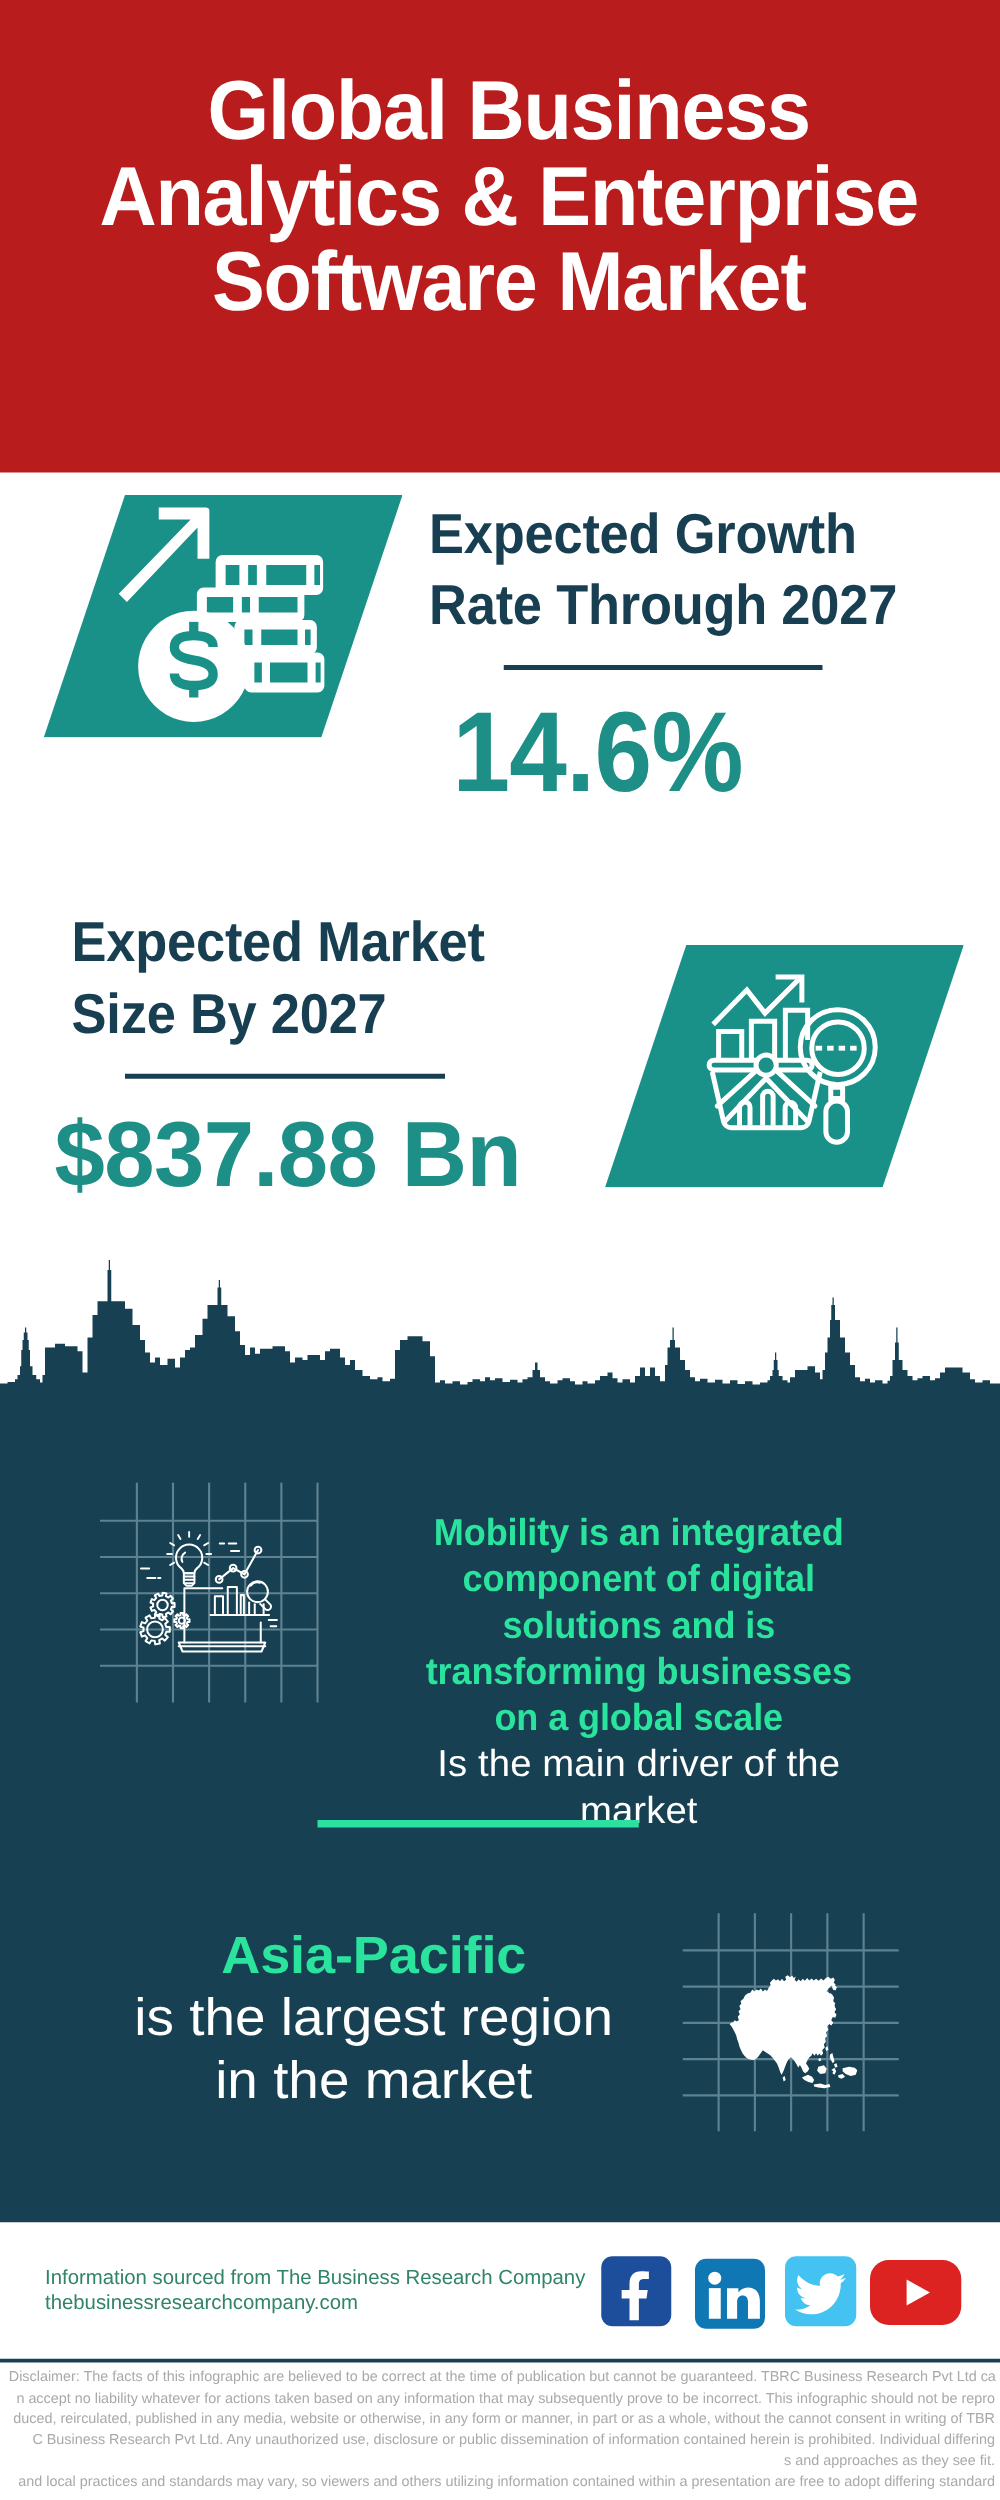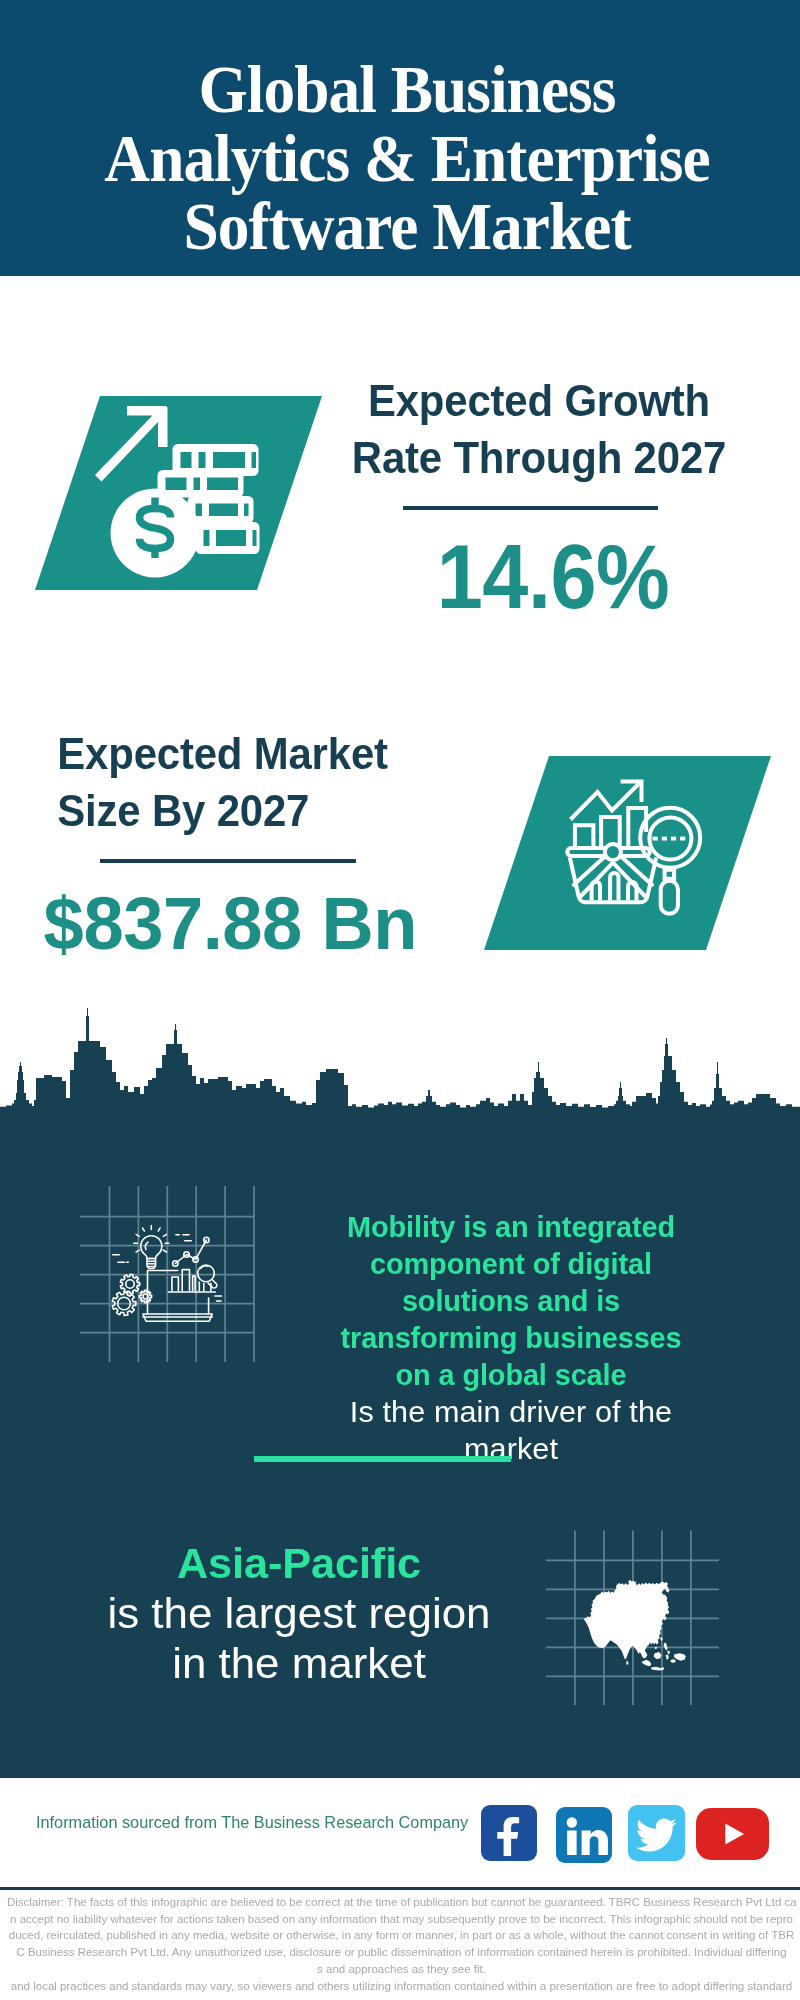--- a/index.html
+++ b/index.html
@@ -2,33 +2,33 @@
 <html><head>
 <meta charset="utf-8">
 <style>
   html,body{margin:0;padding:0;}
   body{width:800px;height:2000px;background:#ffffff;
        font-family:"Liberation Sans",sans-serif;overflow:hidden;
        -webkit-font-smoothing:antialiased;}
   .page{position:relative;width:800px;height:2000px;overflow:hidden;}
 
   
-  .hdr{position:absolute;left:0;top:0;width:800px;height:276px;background:#0c4a6e;font-family:Liberation Serif, serif;}
+  .hdr{position:absolute;left:0;top:0;width:800px;height:378px;background:#b91c1c;}
   .hdr-title{position:absolute;left:27px;top:55px;width:760px;
              color:#ffffff;font-size:67px;line-height:68.5px;font-weight:bold;
              text-align:center;letter-spacing:-1.0px;
              transform:scaleX(0.945);transform-origin:380px 0;}
 
   
   .para{position:absolute;background:#1a9188;}
   .para1{left:35px;top:396px;width:287px;height:194px;
          clip-path:polygon(65px 0,287px 0,222px 194px,0 194px);}
   .icon1{position:absolute;left:85px;top:396px;width:200px;height:200px;}
   .icon2{position:absolute;left:560px;top:770px;width:160px;height:160px;}
-  .stat1{position:absolute;left:329px;top:372px;width:420px;text-align:center;}
+  .stat1{position:absolute;left:329px;top:398px;width:420px;text-align:left;}
   .stat-label{color:#183f51;font-size:45px;line-height:57px;font-weight:bold;letter-spacing:-0.2px;
               transform:scaleX(0.932);}
   .rule{height:4px;background:#183f51;margin:0 auto;width:255px;position:relative;top:20px;left:-9px;}
   .stat2 .rule{width:256px;left:-25px;}
   .stat2 .stat-value{left:-4px;top:44px;font-size:74px;line-height:74px;transform:scaleX(0.978);}
   .stat-value{color:#1d8f87;font-size:91px;line-height:91px;font-weight:bold;margin-top:0;
                position:relative;top:41px;left:14px;transform:scaleX(0.91);letter-spacing:-0.5px;}
 
   
   .para2{left:484px;top:756px;width:287px;height:194px;
@@ -57,21 +57,21 @@
   .foot-txt{position:absolute;left:36px;top:1813px;color:#2f8469;font-size:16.3px;line-height:19.8px;white-space:nowrap;}
   .social{position:absolute;left:481px;top:1805px;display:flex;align-items:flex-start;}
   .sicon{width:56px;height:56px;border-radius:9px;position:relative;display:block;}
   .sicon svg{display:block;}
   .fb{background:#1c4e9c;margin-right:19px;}
   .li{background:#1077b5;margin-top:2px;margin-right:15.5px;}
   .tw{background:#44c3f2;margin-right:11.5px;width:57px;height:56px;}
   .yt{background:#dd2222;width:73px;height:52px;border-radius:15px;margin-top:3px;}
   .hrule{position:absolute;left:0;top:1886.8px;width:800px;height:3.2px;background:#174153;}
   .disc{position:absolute;left:7px;top:1894px;width:789px;color:#a9a9a9;
-        font-size:11.5px;line-height:16.7px;text-align:center;white-space:nowrap;}
+        font-size:11.5px;line-height:16.7px;text-align:right;white-space:nowrap;}
 </style>
 </head>
 <body>
 
 <div class="page">
 
   <div class="hdr">
     <div class="hdr-title">
       <div>Global Business</div>
       <div>Analytics &amp; Enterprise</div>
@@ -278,20 +278,21 @@
 
   <div class="asia-txt">
     <div class="asia-green">Asia-Pacific</div>
     <div class="asia-white">is the largest region</div>
     <div class="asia-white">in the market</div>
   </div>
 
   <div class="foot"></div>
   <div class="foot-txt">
     <div>Information sourced from The Business Research Company</div>
+    <div>thebusinessresearchcompany.com</div>
   </div>
 
   <div class="social">
     <a class="sicon fb">
       <svg viewBox="0 0 56 56" width="56" height="56" aria-hidden="true">
           <path fill="#ffffff" d="M33.9 18.2h4.2v-6.0c-0.7 -0.1 -3.2 -0.3 -6.1 -0.3 -6.1 0 -9.4 3.5 -9.4 10.0v5.1h-6.3v6.7h6.3v17.4h7.5V33.7h6.1l1.0 -6.7h-7.1v-4.4c0 -2.0 0.5 -4.4 3.8 -4.4Z"></path>
         </svg>
     </a>
     <a class="sicon li">
       <svg viewBox="0 0 56 56" width="56" height="56" aria-hidden="true">

